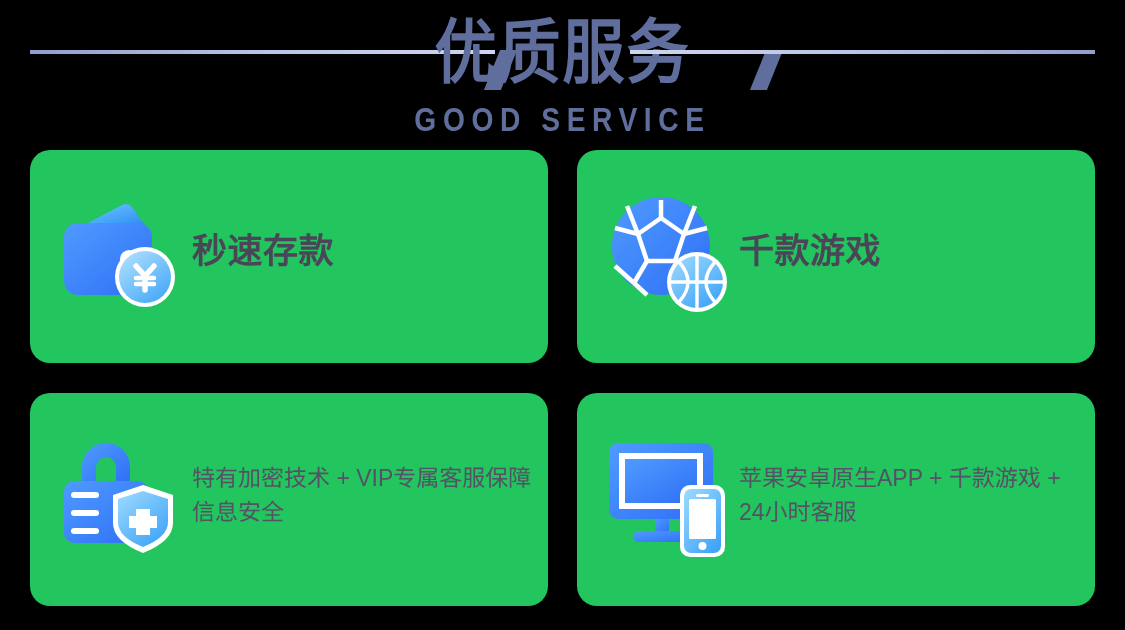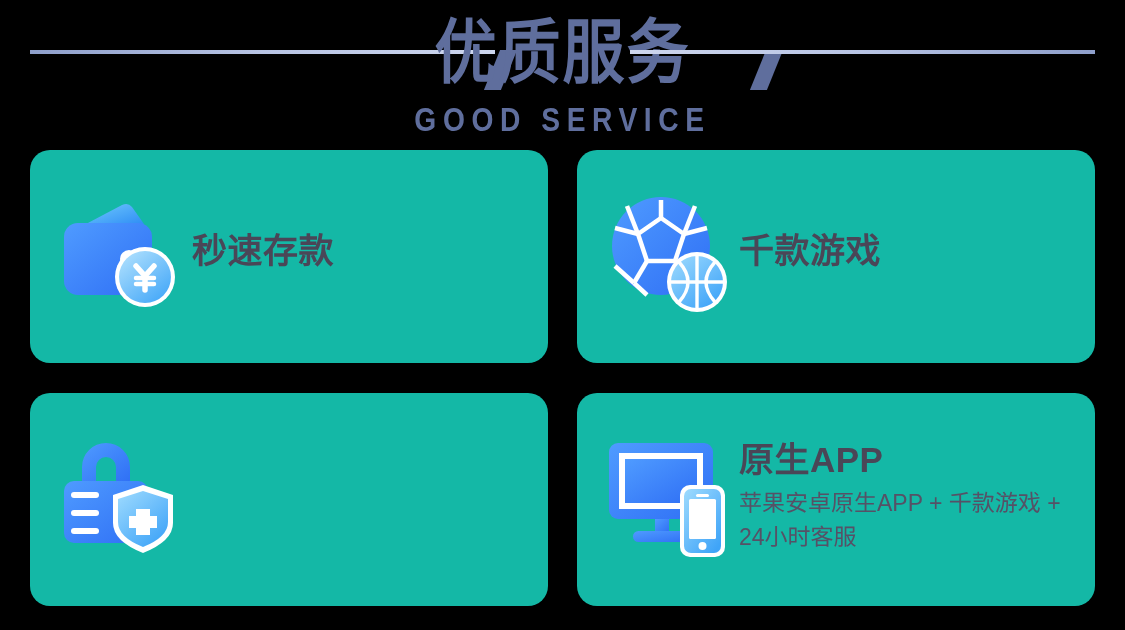--- a/index.html
+++ b/index.html
@@ -84,21 +84,21 @@
     width: 1065px;
     height: 460px;
     display: grid;
     grid-template-columns: 518px 518px;
     grid-template-rows: 213px 213px;
     column-gap: 29px;
     row-gap: 30px;
   }
 
   .card {
-    background: #14b8a6;
+    background: #22c55e;
     border-radius: 20px;
     display: flex;
     align-items: center;
     padding: 0 0 9px 26px;
     box-sizing: border-box;
     overflow: hidden;
   }
 
   .card-icon {
     flex: 0 0 auto;
@@ -242,20 +242,21 @@
           <path d="M18 64 L40 64"></path>
           <path d="M18 82 L40 82"></path>
           <path d="M18 100 L40 100"></path>
         </g>
         <path d="M87 54 L117 64 L117 92 Q117 110 87 122 Q57 110 57 92 L57 64 Z" fill="#ffffff"></path>
         <path d="M87 60 L112 68 L112 91 Q112 106 87 116 Q62 106 62 91 L62 68 Z" fill="url(#lg2)"></path>
         <path d="M80 78 L94 78 L94 85 L101 85 L101 97 L94 97 L94 104 L80 104 L80 97 L73 97 L73 85 L80 85 Z" fill="#ffffff"></path>
       </svg>
     </div>
     <div class="card-text">
+      <div class="card-desc">特有加密技术 + VIP专属客服保障信息安全</div>
     </div>
   </div>
 
   <div class="card">
     <div class="card-icon">
       <svg class="icon-svg" viewBox="0 0 128 128" xmlns="http://www.w3.org/2000/svg">
         <defs>
           <linearGradient id="mg1" x1="0" y1="0" x2="1" y2="1">
             <stop offset="0%" stop-color="#4f9bff"></stop>
               <stop offset="100%" stop-color="#2f6ff5"></stop>
@@ -271,18 +272,17 @@
         <rect x="52" y="88" width="14" height="14" fill="url(#mg1)"></rect>
         <rect x="30" y="100" width="58" height="11" rx="5.5" fill="url(#mg1)"></rect>
         <rect x="77" y="54" width="45" height="72" rx="10" fill="#ffffff"></rect>
         <rect x="81" y="58" width="37" height="64" rx="7" fill="url(#mg2)"></rect>
         <rect x="86" y="68" width="27" height="40" rx="1.5" fill="#ffffff"></rect>
         <rect x="93" y="63" width="13" height="3" rx="1.5" fill="#ffffff"></rect>
         <circle cx="99.5" cy="115" r="4" fill="#ffffff"></circle>
       </svg>
     </div>
     <div class="card-text">
-      <div class="card-title">原生APP</div>
       <div class="card-desc">苹果安卓原生APP + 千款游戏 + 24小时客服</div>
     </div>
   </div>
 
 </div>
 
 </body></html>

